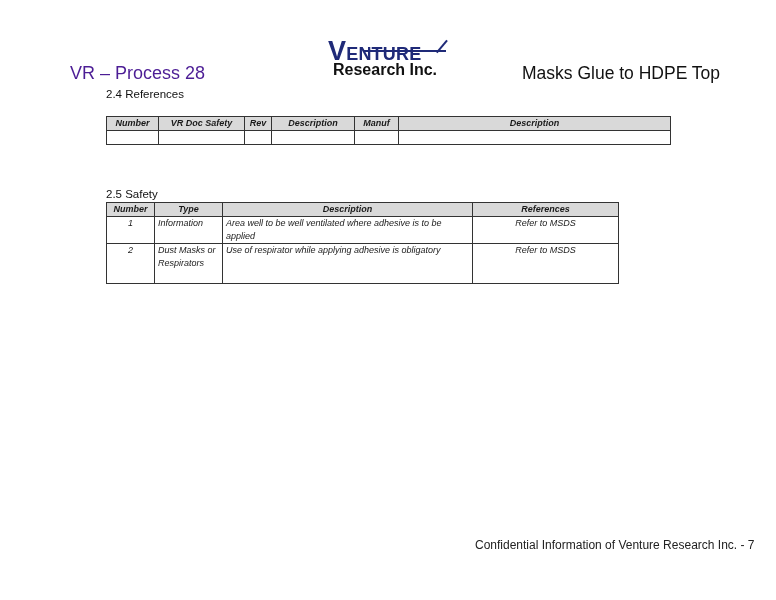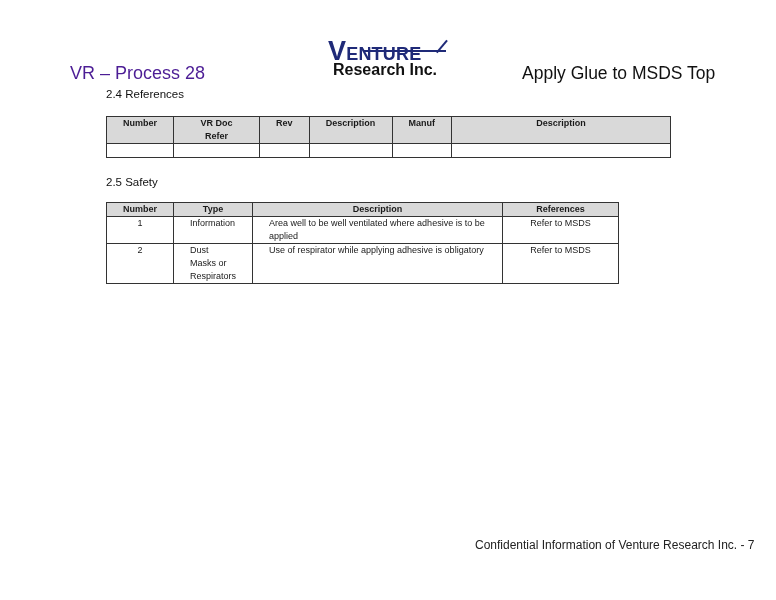--- a/index.html
+++ b/index.html
@@ -12,76 +12,76 @@
   .hdr-right { left: 522px; top: 63px; font-size: 17.5px; color: #111; white-space: nowrap; }
   .logo { left: 326px; top: 34px; width: 122px; height: 46px; }
   .logo-top { position: absolute; left: 2px; top: 2px; font-weight: bold; color: #1f2a78; white-space: nowrap; letter-spacing: 0.2px; text-align: right; }
   .logo-top .big { font-size: 27px; }
   .logo-top .small { font-size: 18px; }
   .logo-line { position: absolute; left: 38px; top: 16px; width: 82px; height: 2px; background: #1f2a78; }
   .logo-slash { position: absolute; left: 110px; top: 2px; width: 2px; height: 16px; background: #1f2a78; transform: rotate(40deg); transform-origin: bottom left; }
   .logo-bottom { position: absolute; left: 7px; top: 27px; font-size: 16px; font-weight: bold; color: #111; white-space: nowrap; }
   .section { font-weight: normal; font-size: 11.5px; color: #111; white-space: nowrap; }
   table { position: absolute; border-collapse: collapse; font-size: 9px; }
-  td, th { border: 1px solid #333; padding: 0 16px; vertical-align: top; line-height: 13px; }
+  td, th { border: 1px solid #333; padding: 0 3px; vertical-align: top; line-height: 13px; font-style: italic; }
   th { background: #d9d9d9; font-weight: bold; text-align: center; height: 12px; }
   .ref td { height: 13px; }
   .center { text-align: center; }
   .footer { left: 475px; top: 538px; font-size: 12px; color: #222; white-space: nowrap; }
 </style>
 </head>
 <body>
 
 <div class="abs hdr-left">VR – Process 28</div>
 
 <div class="abs logo">
   <div class="logo-top">
     <span class="big">V</span><span class="small">ENTURE</span>
   </div>
   <div class="logo-line"></div>
   <div class="logo-slash"></div>
   <div class="logo-bottom">Research Inc.</div>
 </div>
 
-<div class="abs hdr-right">Apply Glue to MSDS Top</div>
+<div class="abs hdr-right">Masks Glue to HDPE Top</div>
 
 <div class="abs section" style="left:106px; top:88px;">2.4 References</div>
 
 <table class="ref" style="left:106px; top:116px; width:565px;">
   <colgroup>
     <col style="width:52px">
       <col style="width:86px">
       <col style="width:27px">
       <col style="width:83px">
       <col style="width:44px">
       <col>
   </colgroup>
   <thead>
     <tr>
       <th>Number</th>
-      <th>VR Doc Refer</th>
+      <th>VR Doc Safety</th>
       <th>Rev</th>
       <th>Description</th>
       <th>Manuf</th>
       <th>Description</th>
     </tr>
   </thead>
   <tbody>
     <tr>
       <td></td>
       <td></td>
       <td></td>
       <td></td>
       <td></td>
       <td></td>
     </tr>
   </tbody>
 </table>
 
-<div class="abs section" style="left:106px; top:176px;">2.5 Safety</div>
+<div class="abs section" style="left:106px; top:188px;">2.5 Safety</div>
 
 <table style="left:106px; top:202px; width:513px;">
   <colgroup>
     <col style="width:48px">
       <col style="width:68px">
       <col style="width:250px">
       <col>
   </colgroup>
   <thead>
     <tr>

